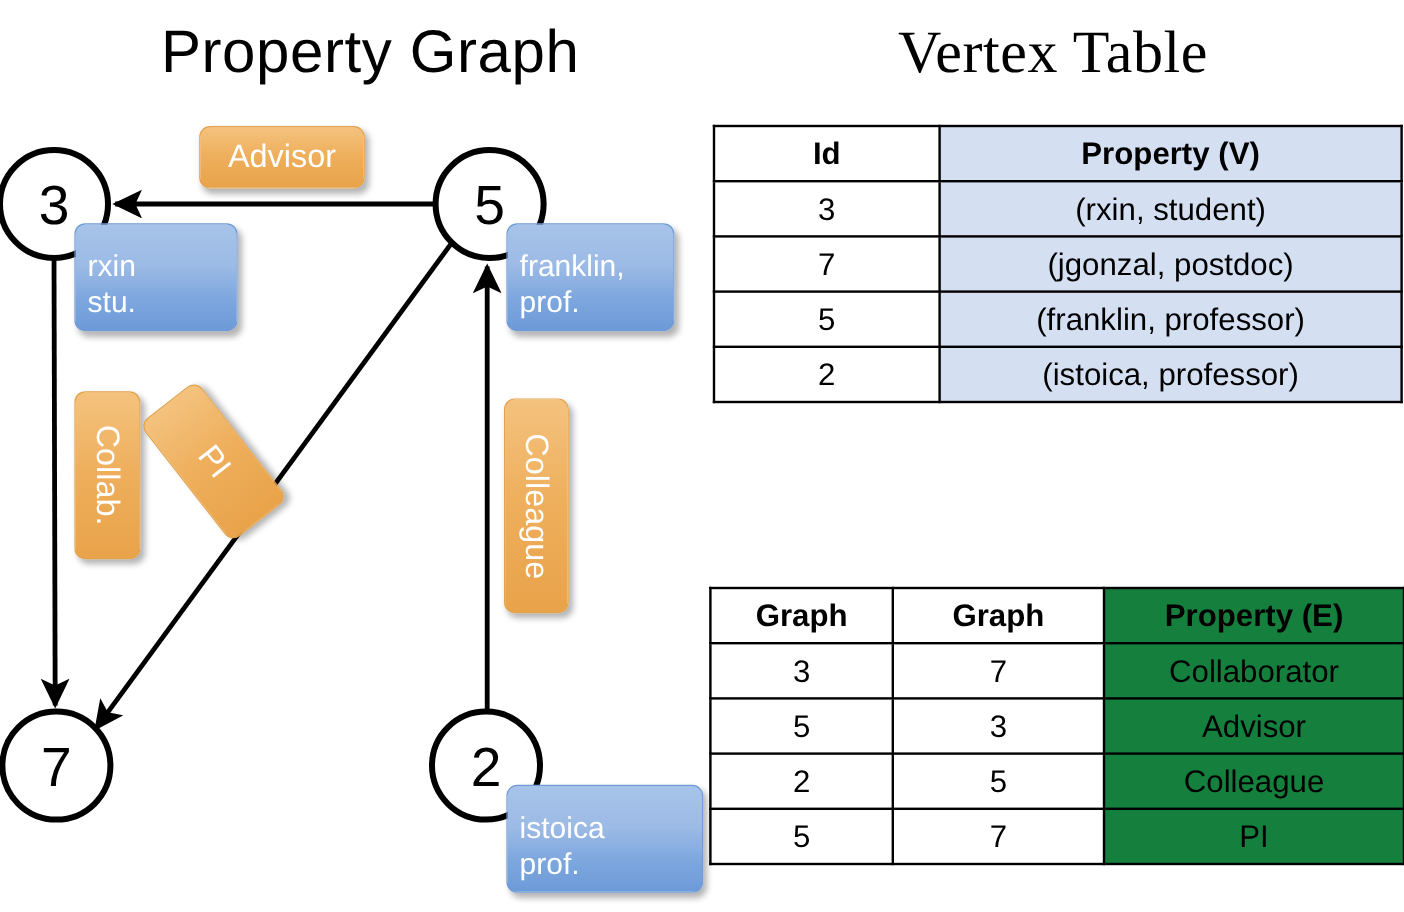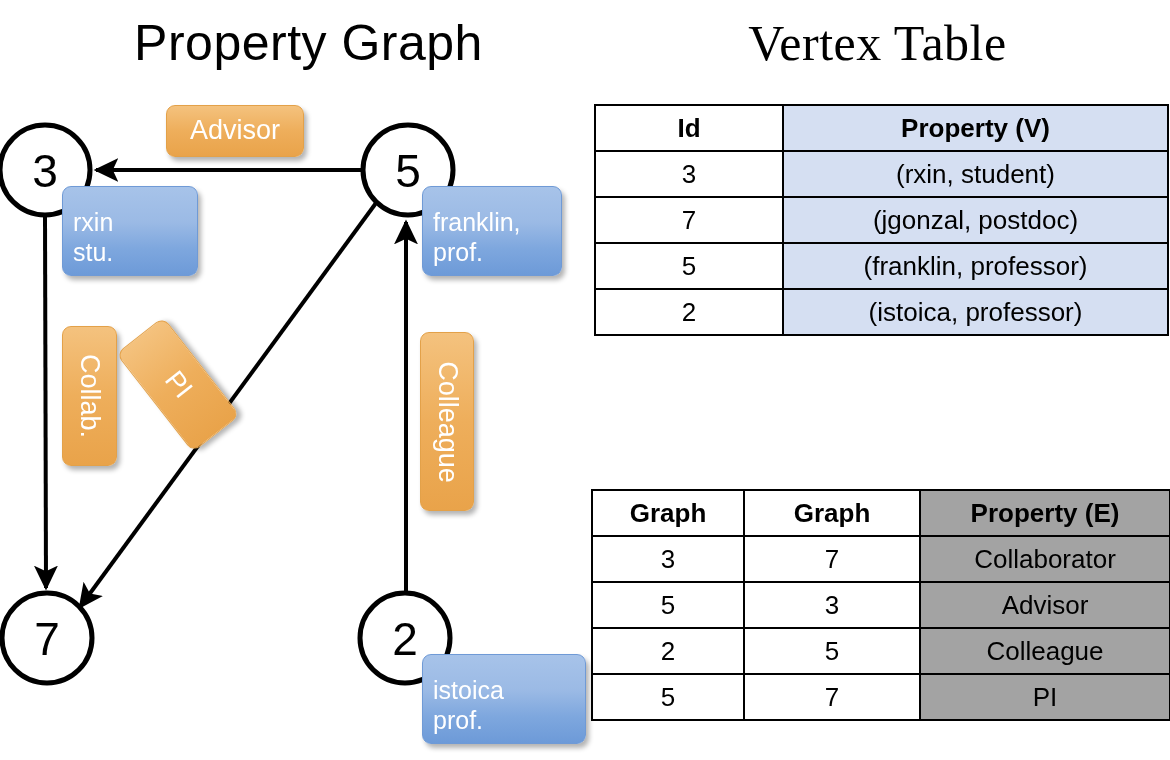--- a/index.html
+++ b/index.html
@@ -92,21 +92,21 @@
     border:2px solid #000;
     text-align:center;
     font-size:26px;
     color:#000;
     height:44px;
     padding:0 4px;
     white-space:nowrap;
   }
   table.tbl td.hdr{font-weight:bold;}
   .cell-blue{background:#d5dff2;}
-  .cell-orange{background:#a3a3a3;}
+  .cell-orange{background:#15803d;}
 
   #vertex-table{left:594px;top:104px;width:573px;}
   #vertex-table col.c1{width:188px;}
   #vertex-table col.c2{width:385px;}
 
   #edge-table{left:591px;top:489px;width:578px;}
   #edge-table col.e1{width:152px;}
   #edge-table col.e2{width:176px;}
   #edge-table col.e3{width:250px;}
 </style>

